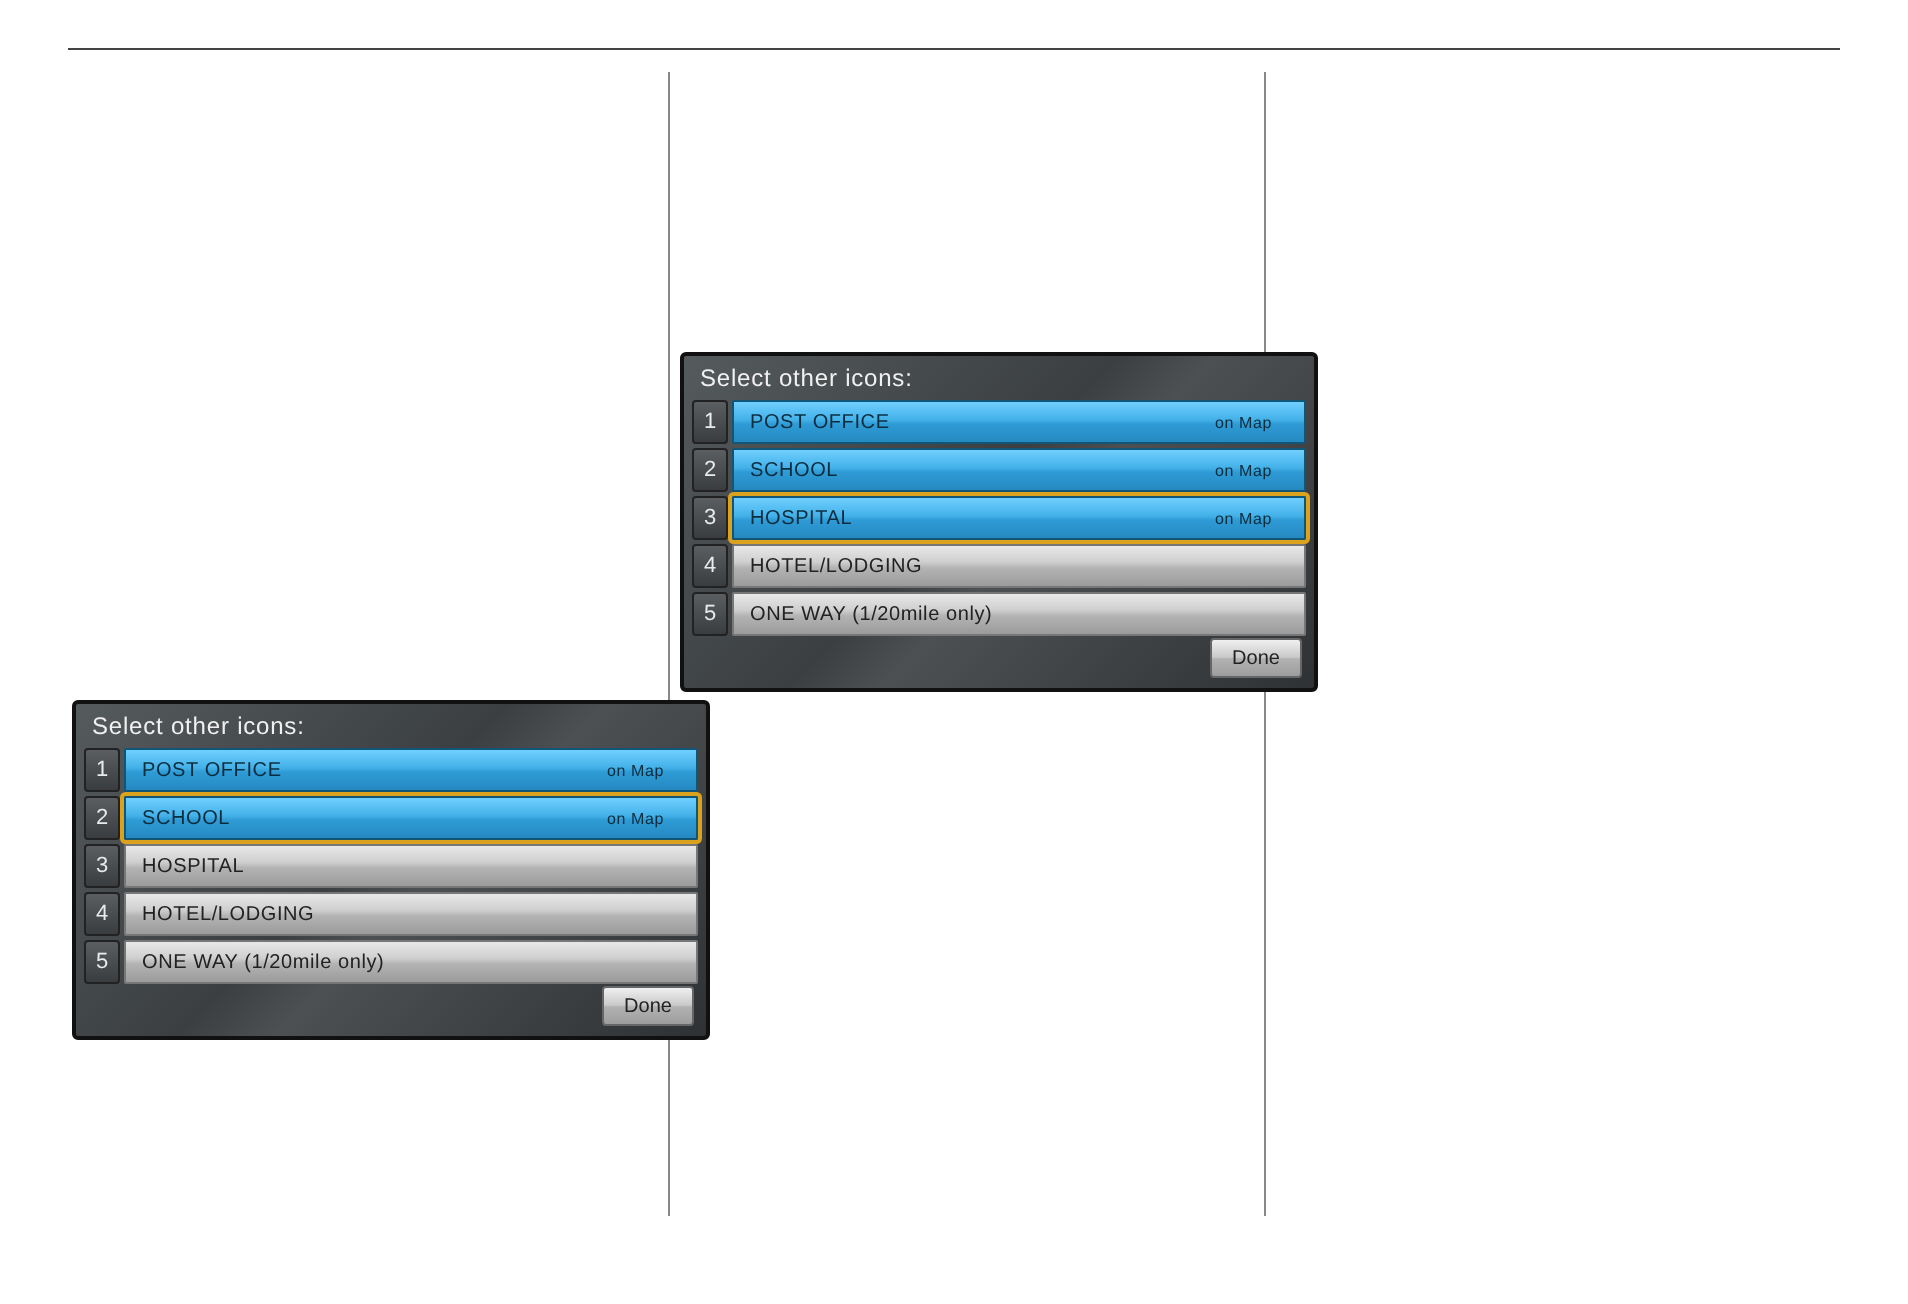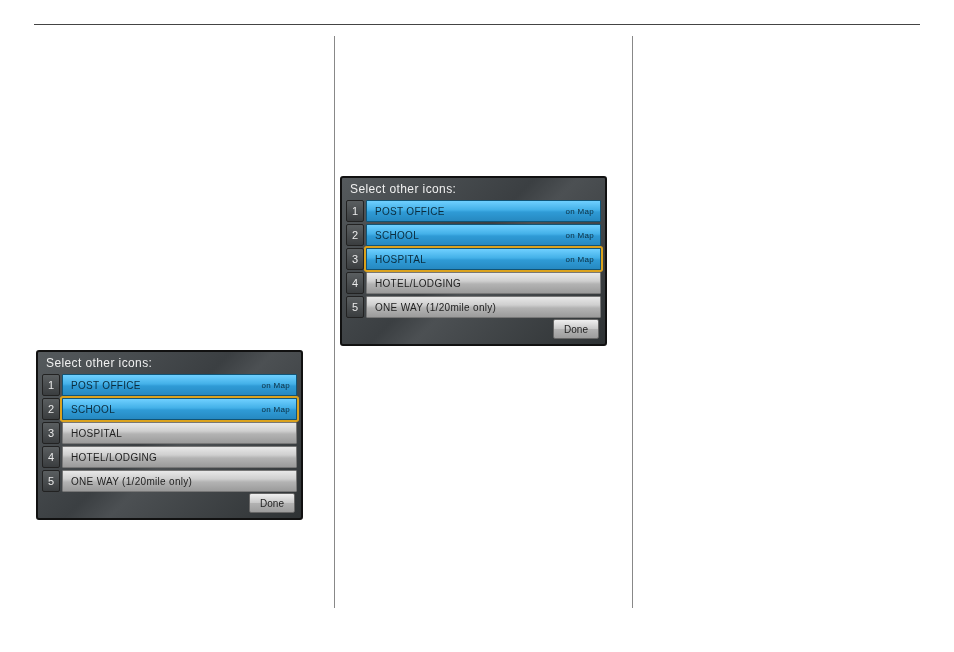--- a/index.html
+++ b/index.html
@@ -24,21 +24,21 @@
     top: 36px;
     bottom: 44px;
     width: 0;
     border-left: 1px solid #888;
   }
   .col-sep.a { left: 334px; }
   .col-sep.b { left: 632px; }
 
   .panel {
     position: absolute;
-    width: 267px;
+    width: 319px;
     height: 170px;
     background: linear-gradient(135deg, #555a5d 0%, #3b3f42 45%, #4c5053 55%, #2e3234 100%);
     border: 2px solid #111;
     border-radius: 3px;
     box-sizing: border-box;
     color: #fff;
     overflow: hidden;
     font-size: 10px;
     text-align: center;
   }
@@ -74,21 +74,21 @@
     border: 1px solid #222;
     border-radius: 2px;
     box-sizing: border-box;
   }
   .row .item {
     flex: 1;
     margin-left: 2px;
     display: flex;
     align-items: center;
     justify-content: space-between;
-    padding: 0 6px 0 8px;
+    padding: 0 16px 0 8px;
     border-radius: 1px;
     box-sizing: border-box;
     font-size: 10px;
     letter-spacing: 0.3px;
   }
   .row .item .lab {
     white-space: nowrap;
   }
   .row .item .tag {
     font-size: 8px;

